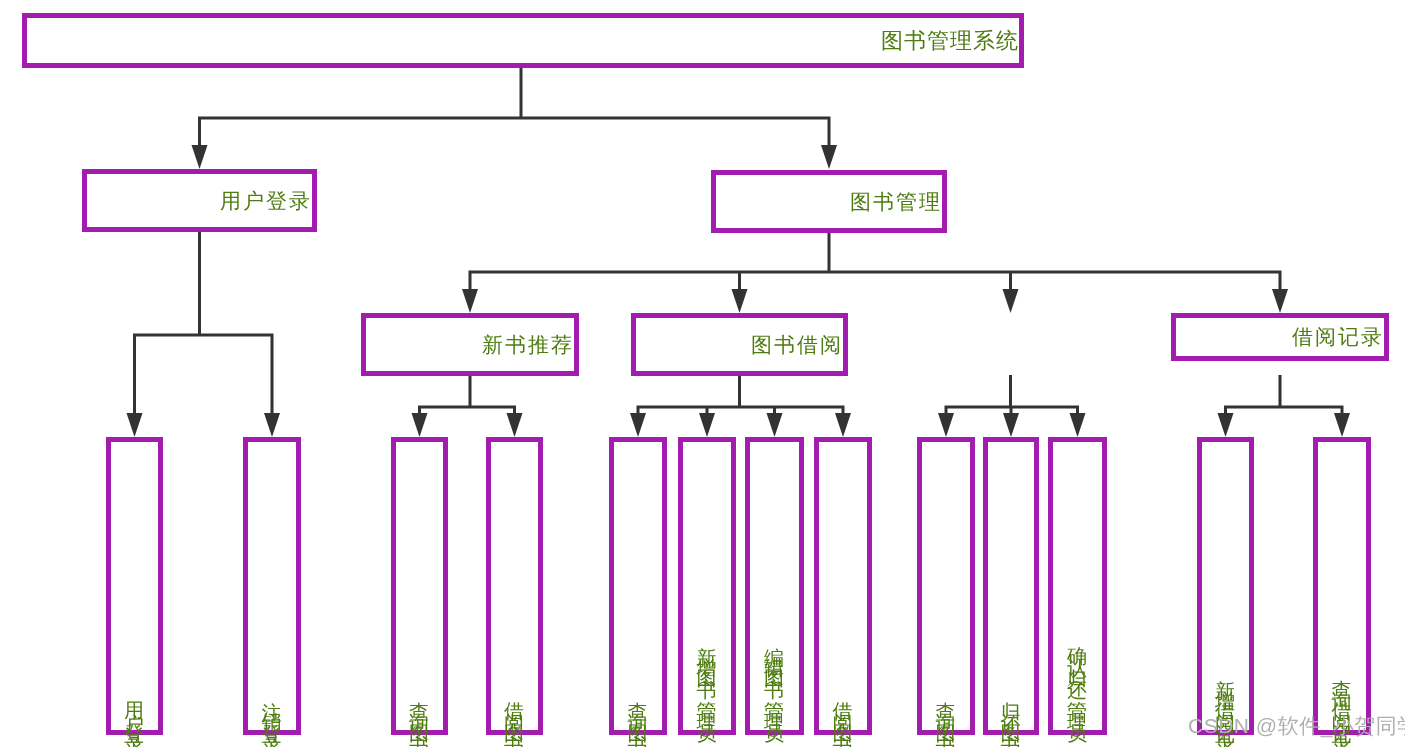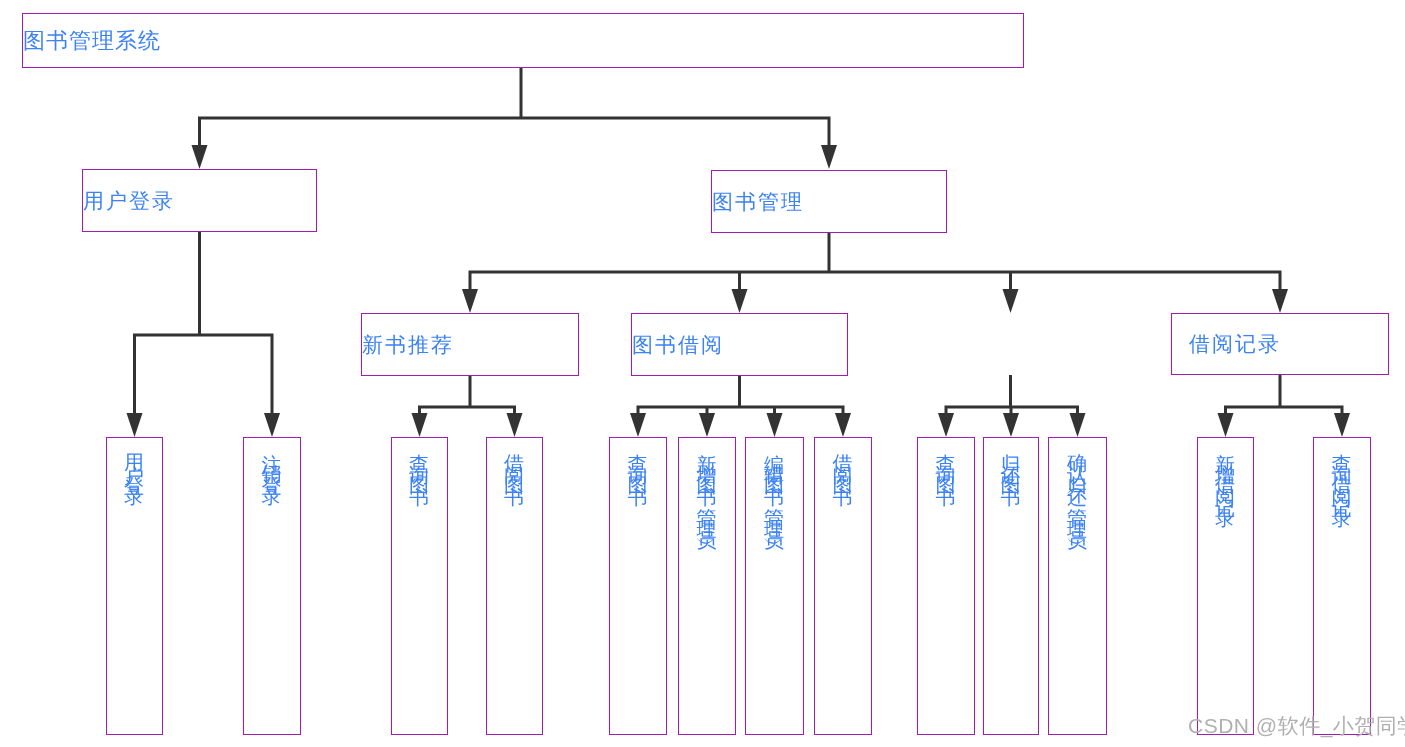--- a/index.html
+++ b/index.html
@@ -15,26 +15,26 @@
   .connectors {
     position: absolute;
     left: 0; top: 0;
     width: 1405px; height: 747px;
     z-index: 1;
   }
   .node {
     position: absolute;
     box-sizing: border-box;
     background: #ffffff;
-    border: 1px solid #a21caf;
+    border: 5px solid #a21caf;
     display: flex;
     align-items: center;
-    justify-content: flex-start;
+    justify-content: flex-end;
     z-index: 2;
-    color: #3b82f6;
+    color: #4d7c0f;
   }
   .node.h {
     font-size: 21px;
     letter-spacing: 2px;
     white-space: nowrap;
   }
   .node.root { font-size: 22px; letter-spacing: 1px; }
   .node.v {
     writing-mode: vertical-rl;
     font-size: 20px;
@@ -45,21 +45,21 @@
   }
   
   #n-root { left: 22px;  top: 13px;  width: 1002px; height: 55px; }
   
   #n-l2-0 { left: 82px;  top: 169px; width: 235px; height: 63px; }
   #n-l2-1 { left: 711px; top: 170px; width: 236px; height: 63px; }
   
   #n-l3-0 { left: 361px;  top: 313px; width: 218px; height: 63px; }
   #n-l3-1 { left: 631px;  top: 313px; width: 217px; height: 63px; }
   #n-l3-2 { left: 902px;  top: 313px; width: 217px; height: 62px; }
-  #n-l3-3 { left: 1171px; top: 313px; width: 218px; height: 62px; padding-left: 17px; }
+  #n-l3-3 { left: 1171px; top: 313px; width: 218px; height: 48px; padding-left: 17px; }
   
   #leaf-0  { left: 106px;  width: 57px; }
   #leaf-1  { left: 243px;  width: 58px; }
   #leaf-2  { left: 391px;  width: 57px; }
   #leaf-3  { left: 486px;  width: 57px; }
   #leaf-4  { left: 609px;  width: 58px; }
   #leaf-5  { left: 678px;  width: 58px; }
   #leaf-6  { left: 745px;  width: 59px; }
   #leaf-7  { left: 814px;  width: 58px; }
   #leaf-8  { left: 917px;  width: 58px; }

